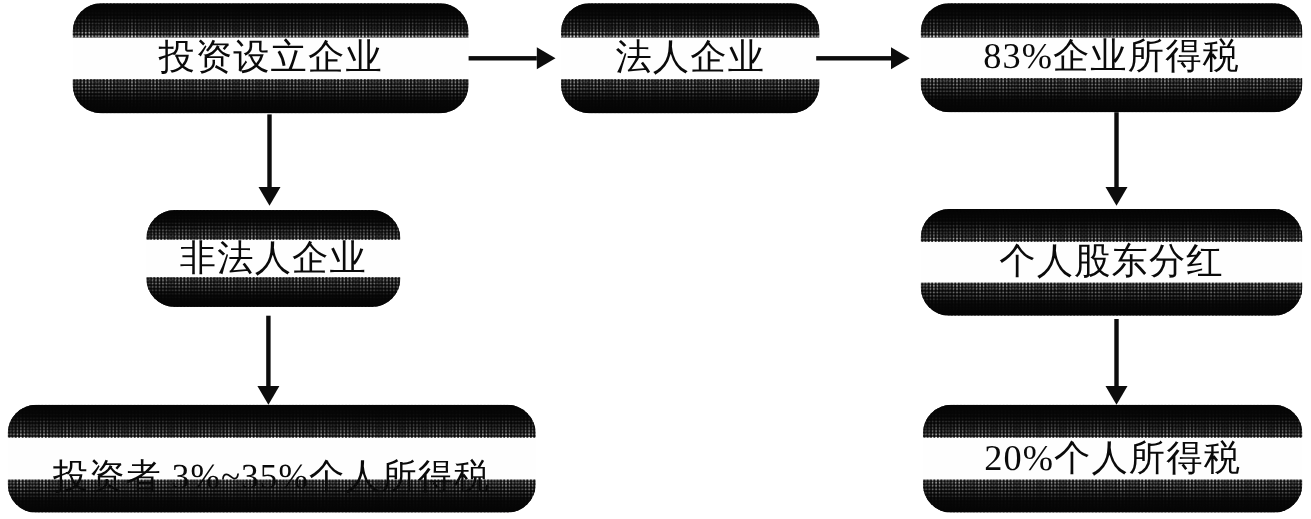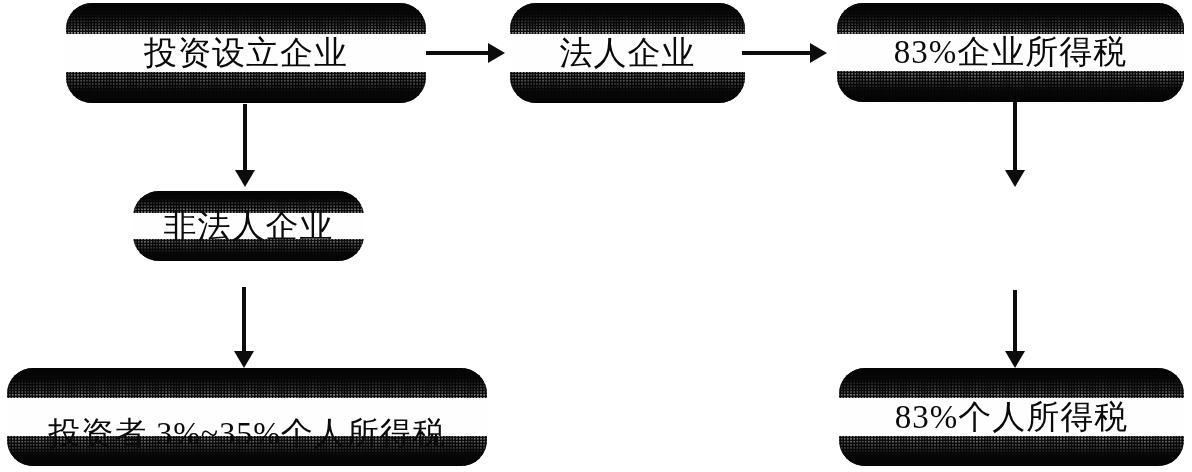--- a/index.html
+++ b/index.html
@@ -96,31 +96,34 @@
   </div>
 
   <div class="node" style="left:510px; top:3px; width:235px; height:100px;justify-content:center;">
     <span class="label">法人企业</span>
   </div>
 
   <div class="node" style="left:837px; top:3px; width:347px; height:99px;">
     <span class="label">83%企业所得税</span>
   </div>
 
-  <div class="node" style="left:133px; top:191px; width:231px; height:70px;">
+  <div class="node" style="left:133px; top:191px; width:231px; height:88px;">
     <span class="label">非法人企业</span>
   </div>
 
+  <div class="node" style="left:837px; top:190px; width:347px; height:97px;">
+    <span class="label">个人股东分红</span>
+  </div>
 
   <div class="node small-text" style="left:7px; top:368px; width:480px; height:98px;">
     <span class="label">投资者 3%~35%个人所得税</span>
   </div>
 
   <div class="node" style="left:839px; top:368px; width:345px; height:98px;">
-    <span class="label">83%个人所得税</span>
+    <span class="label">20%个人所得税</span>
   </div>
 
   <div class="arrow-h" style="left:426px; top:51px; width:62px;"></div>
 
   <div class="arrow-h" style="left:742px; top:51px; width:68px;"></div>
 
   <div class="arrow-v" style="left:243px; top:104px; height:66px;"></div>
 
   <div class="arrow-v" style="left:1013px; top:102px; height:68px;"></div>
 

